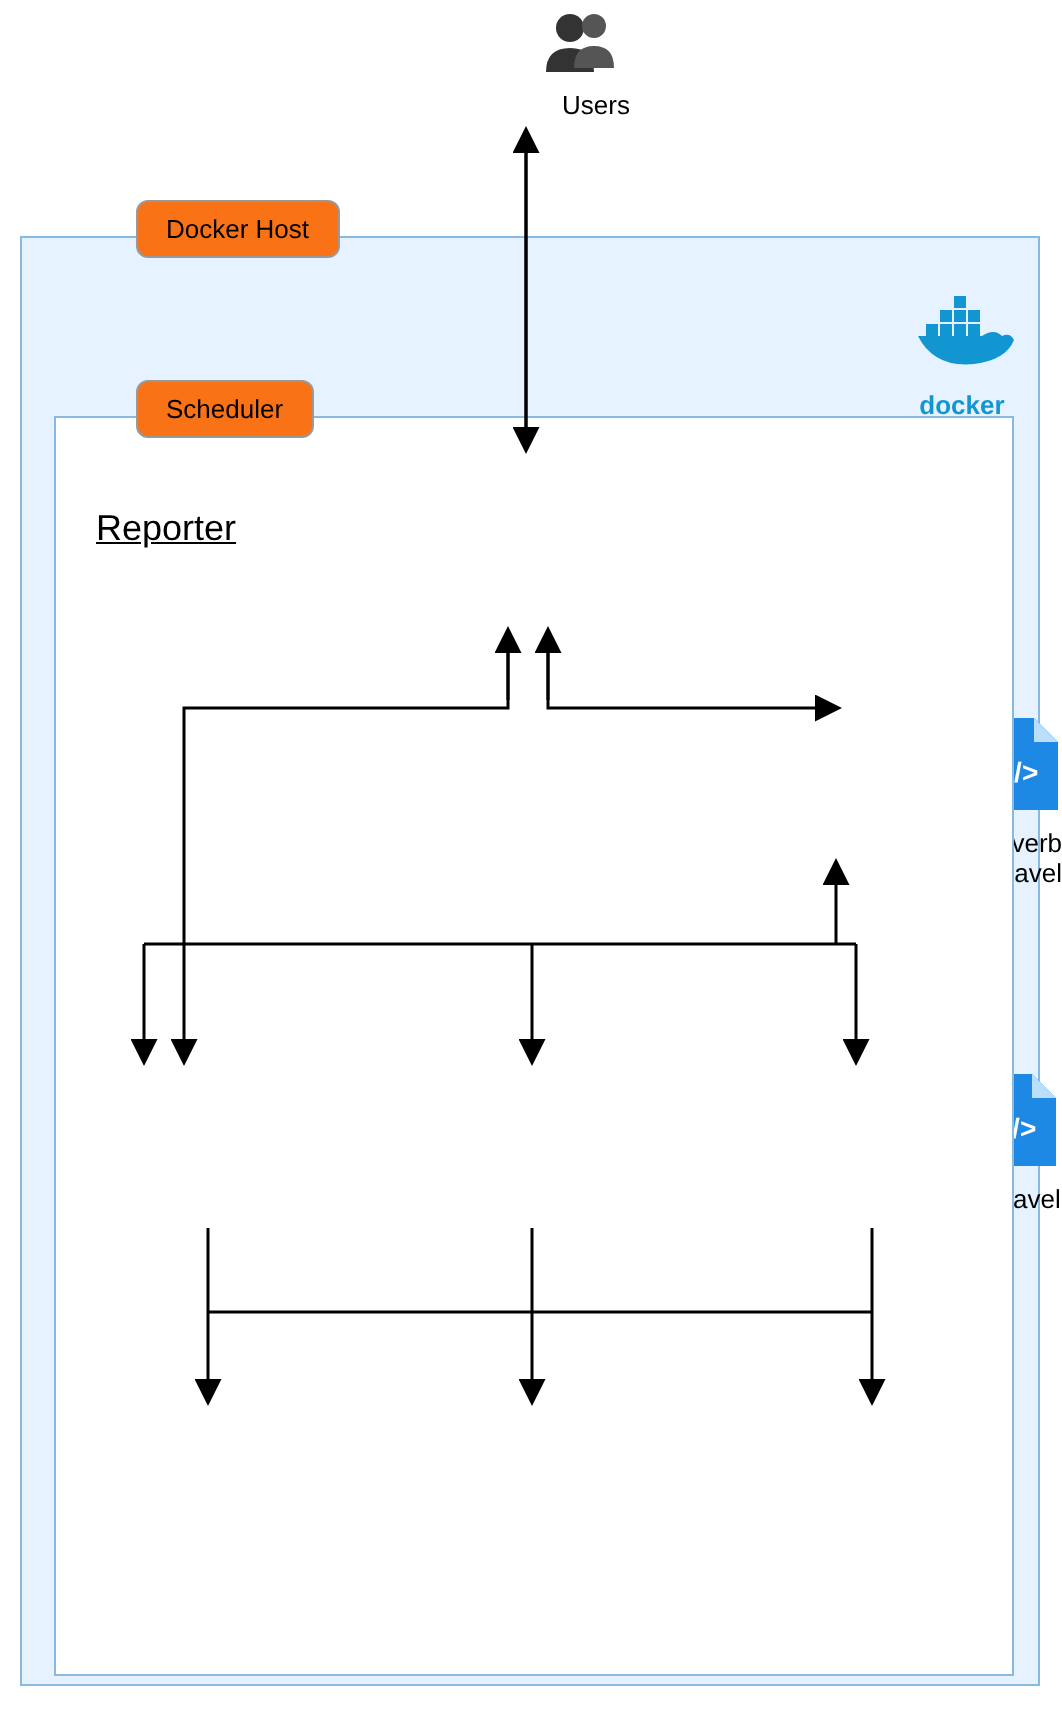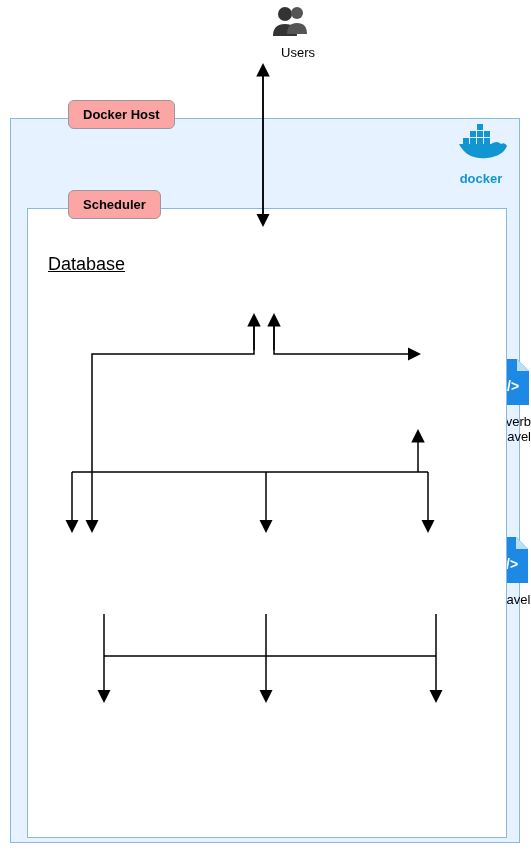--- a/index.html
+++ b/index.html
@@ -15,27 +15,26 @@
       position: absolute;
       text-align: right;
       margin-left: 27px;
     }
     .node-label {
       margin-top: 4px;
       display: block;
     }
     .box-label {
       position: absolute;
-      background: #fca5a5;
+      background: #f97316;
       border: 1px solid #999;
       border-radius: 6px;
       padding: 6px 14px;
       font-size: 13px;
       z-index: 5;
-      font-weight: bold;
     }
     .docker-host {
       position: absolute;
       left: 10px;
       top: 118px;
       width: 510px;
       height: 725px;
       background: #e6f2ff;
       border: 1px solid #88b9e0;
     }
@@ -65,21 +64,21 @@
       pointer-events: none;
       z-index: 3;
     }
     
     .users-icon svg { width: 48px; height: 32px; }
     .nginx-icon { width: 52px; height: 58px; }
     .php-icon { width: 44px; height: 50px; }
     .mysql-icon { width: 52px; height: 52px; }
     .es-icon { width: 40px; height: 48px; }
     .redis-icon { width: 44px; height: 44px; }
-    .docker-logo { position:absolute; right: 22px; top: 124px; z-index:4; text-align:center;}
+    .docker-logo { position:absolute; right: 22px; top: 148px; z-index:4; text-align:center;}
   </style>
 </head>
 <body>
 
 <div class="docker-host"></div>
 <div class="box-label" style="left:68px; top:100px;">Docker Host</div>
 
 <div class="docker-logo">
   <svg width="56" height="44" viewBox="0 0 56 44">
     <g fill="#1296d1">
@@ -93,21 +92,21 @@
         <rect x="24" y="0" width="6" height="6"></rect>
       <path d="M 6 20 L 38 20 Q 44 16 48 20 Q 52 18 54 22 Q 50 32 34 34 Q 14 36 6 20 Z"></path>
     </g>
   </svg>
   <div style="font-size:13px; color:#1296d1; font-weight:bold;">docker</div>
 </div>
 
 <div class="containers"></div>
 <div class="box-label" style="left:68px; top:190px;">Scheduler</div>
 
-<div class="app-title">Database</div>
+<div class="app-title">Reporter</div>
 
 <div class="node" style="left:240px; top:6px;">
   <span class="users-icon">
     <svg viewBox="0 0 48 32">
         <g fill="#333">
       <circle cx="18" cy="8" r="7"></circle>
           <path d="M 6 30 Q 6 18 18 18 Q 30 18 30 30 Z"></path>
       <circle cx="30" cy="7" r="6" fill="#555"></circle>
           <path d="M 20 28 Q 20 17 30 17 Q 40 17 40 28 Z" fill="#555"></path>
     </g>

